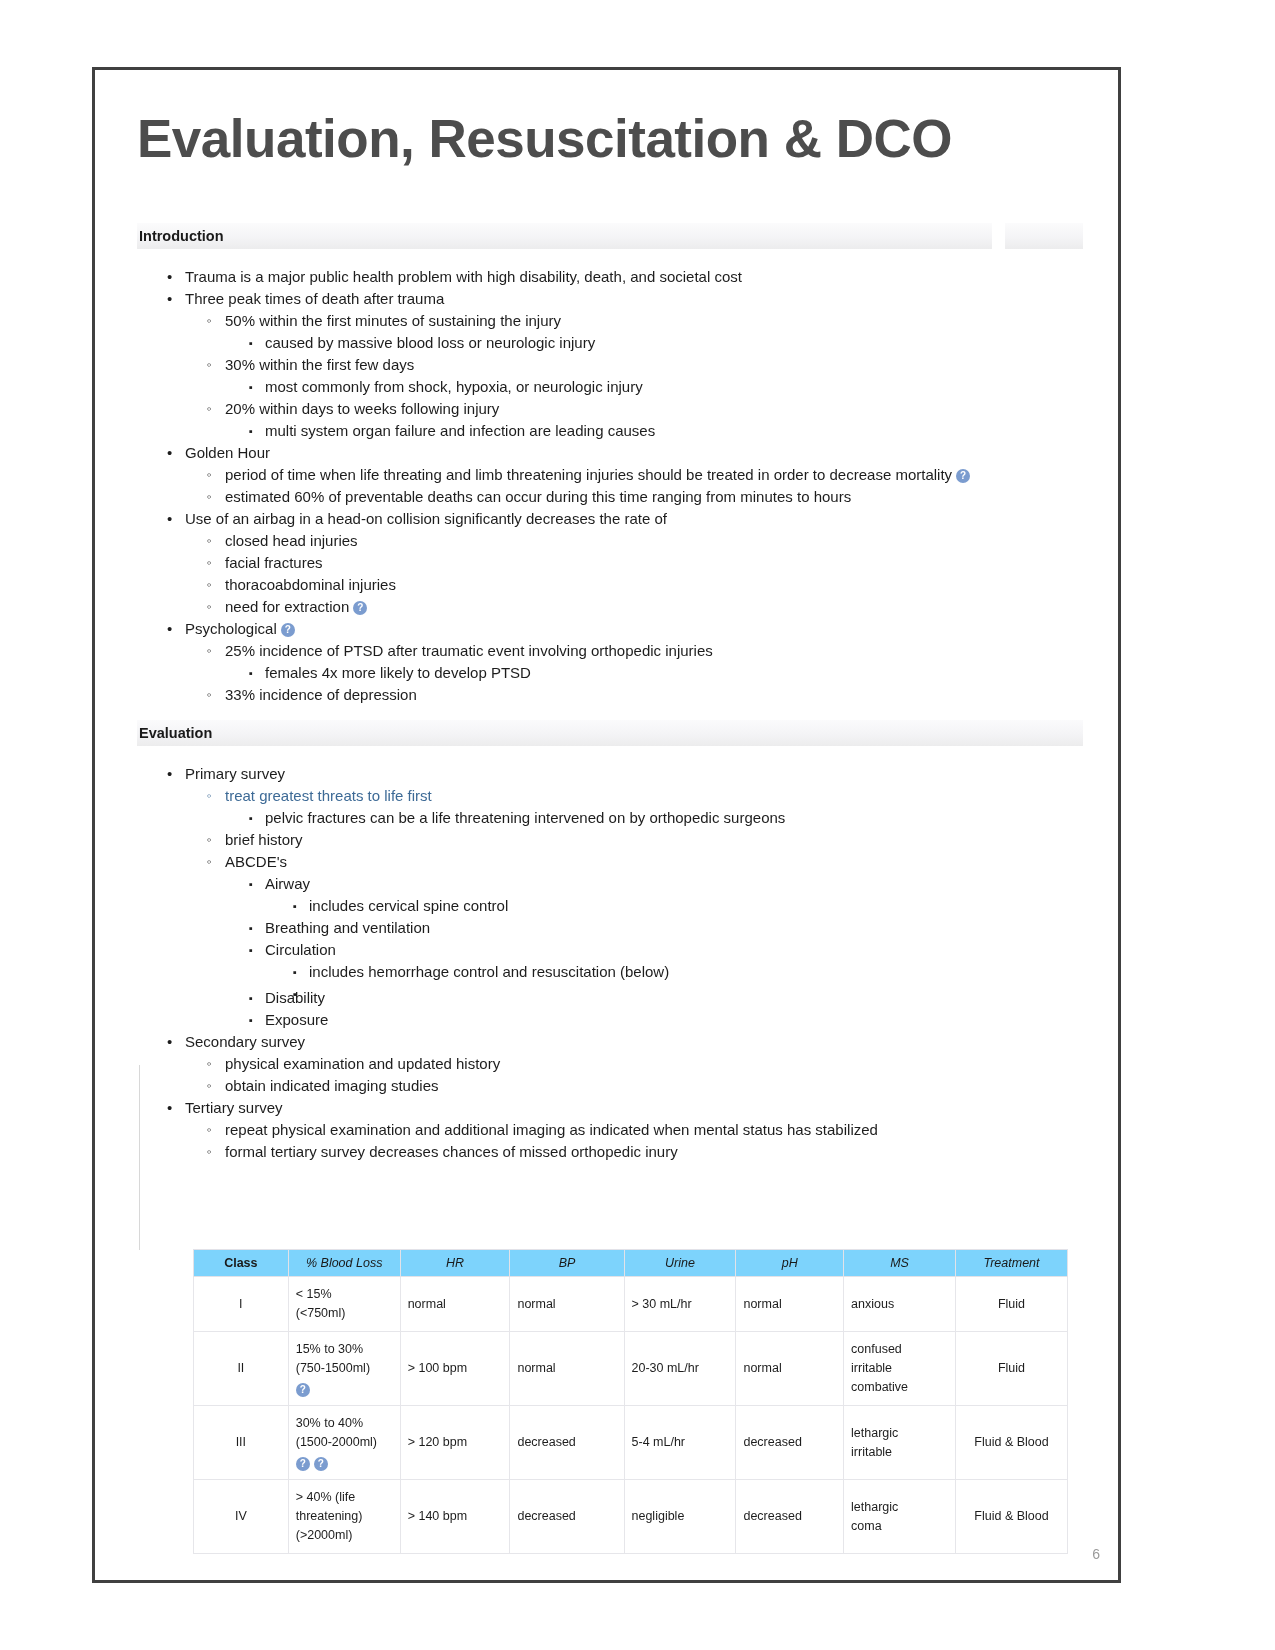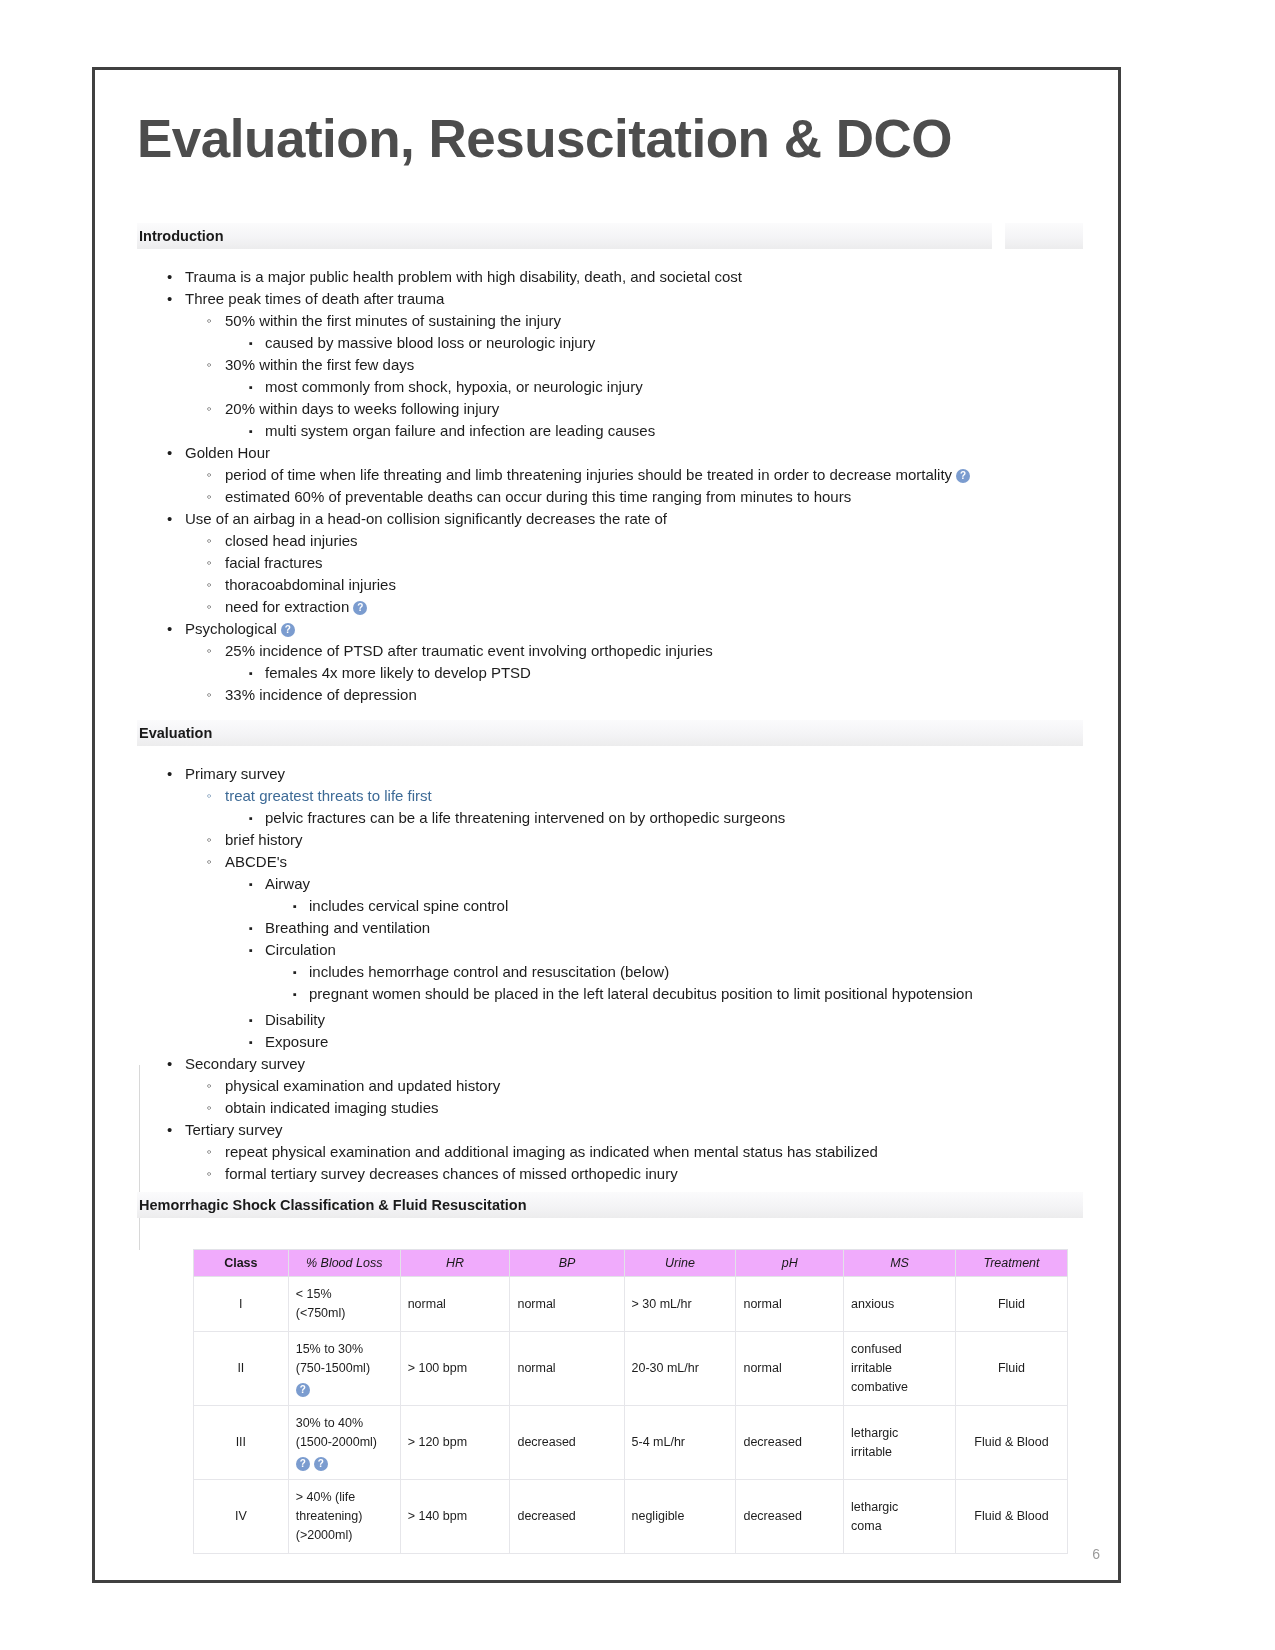--- a/index.html
+++ b/index.html
@@ -117,21 +117,21 @@
   .shock-table {
     position: absolute;
     left: 98px;
     top: 1179px;
     border-collapse: collapse;
     font-size: 12.5px;
     color: #1d1d1d;
     width: 875px;
   }
   .shock-table th {
-    background: #f0abfc;
+    background: #7dd3fc;
     border: 1px solid #e2e2e8;
     font-style: italic;
     font-weight: normal;
     font-size: 12.5px;
     height: 27px;
     text-align: center;
     color: #1a1a1a;
   }
   .shock-table th.class-col {
     font-style: normal;
@@ -214,35 +214,32 @@
         <li class="item l1"><span class="bullet">•</span><span>Primary survey</span></li>
         <li class="item l2"><span class="bullet link-text">◦</span><span class="link-text">treat greatest threats to life first</span></li>
         <li class="item l3"><span class="bullet">▪</span><span>pelvic fractures can be a life threatening intervened on by orthopedic surgeons</span></li>
         <li class="item l2"><span class="bullet">◦</span><span>brief history</span></li>
         <li class="item l2"><span class="bullet">◦</span><span>ABCDE's</span></li>
         <li class="item l3"><span class="bullet">▪</span><span>Airway</span></li>
         <li class="item l4"><span class="bullet">▪</span><span>includes cervical spine control</span></li>
         <li class="item l3"><span class="bullet">▪</span><span>Breathing and ventilation</span></li>
         <li class="item l3"><span class="bullet">▪</span><span>Circulation</span></li>
         <li class="item l4"><span class="bullet">▪</span><span>includes hemorrhage control and resuscitation (below)</span></li>
-        <li class="item l4"><span class="bullet">▪</span><span>pregnant women should be placed in the left lateral decubitus position to limit positional hypotension</span></li>
+        <li class="item l4"><span class="bullet">▪</span></li>
         <li class="item l3" style="margin-top:4px;"><span class="bullet">▪</span><span>Disability</span></li>
         <li class="item l3"><span class="bullet">▪</span><span>Exposure</span></li>
         <li class="item l1"><span class="bullet">•</span><span>Secondary survey</span></li>
         <li class="item l2"><span class="bullet">◦</span><span>physical examination and updated history</span></li>
         <li class="item l2"><span class="bullet">◦</span><span>obtain indicated imaging studies</span></li>
         <li class="item l1"><span class="bullet">•</span><span>Tertiary survey</span></li>
         <li class="item l2"><span class="bullet">◦</span><span>repeat physical examination and additional imaging as indicated when mental status has stabilized</span></li>
         <li class="item l2"><span class="bullet">◦</span><span>formal tertiary survey decreases chances of missed orthopedic inury</span></li>
       </ul>
     </div>
 
-    <div class="section-band" style="top:1122px; width:946px;">
-      <span class="band-label">Hemorrhagic Shock Classification &amp; Fluid Resuscitation</span>
-    </div>
 
     <table class="shock-table">
       <thead>
         <tr>
           <th class="class-col">Class</th>
           <th>% Blood Loss</th>
           <th>HR</th>
           <th>BP</th>
           <th>Urine</th>
           <th>pH</th>

